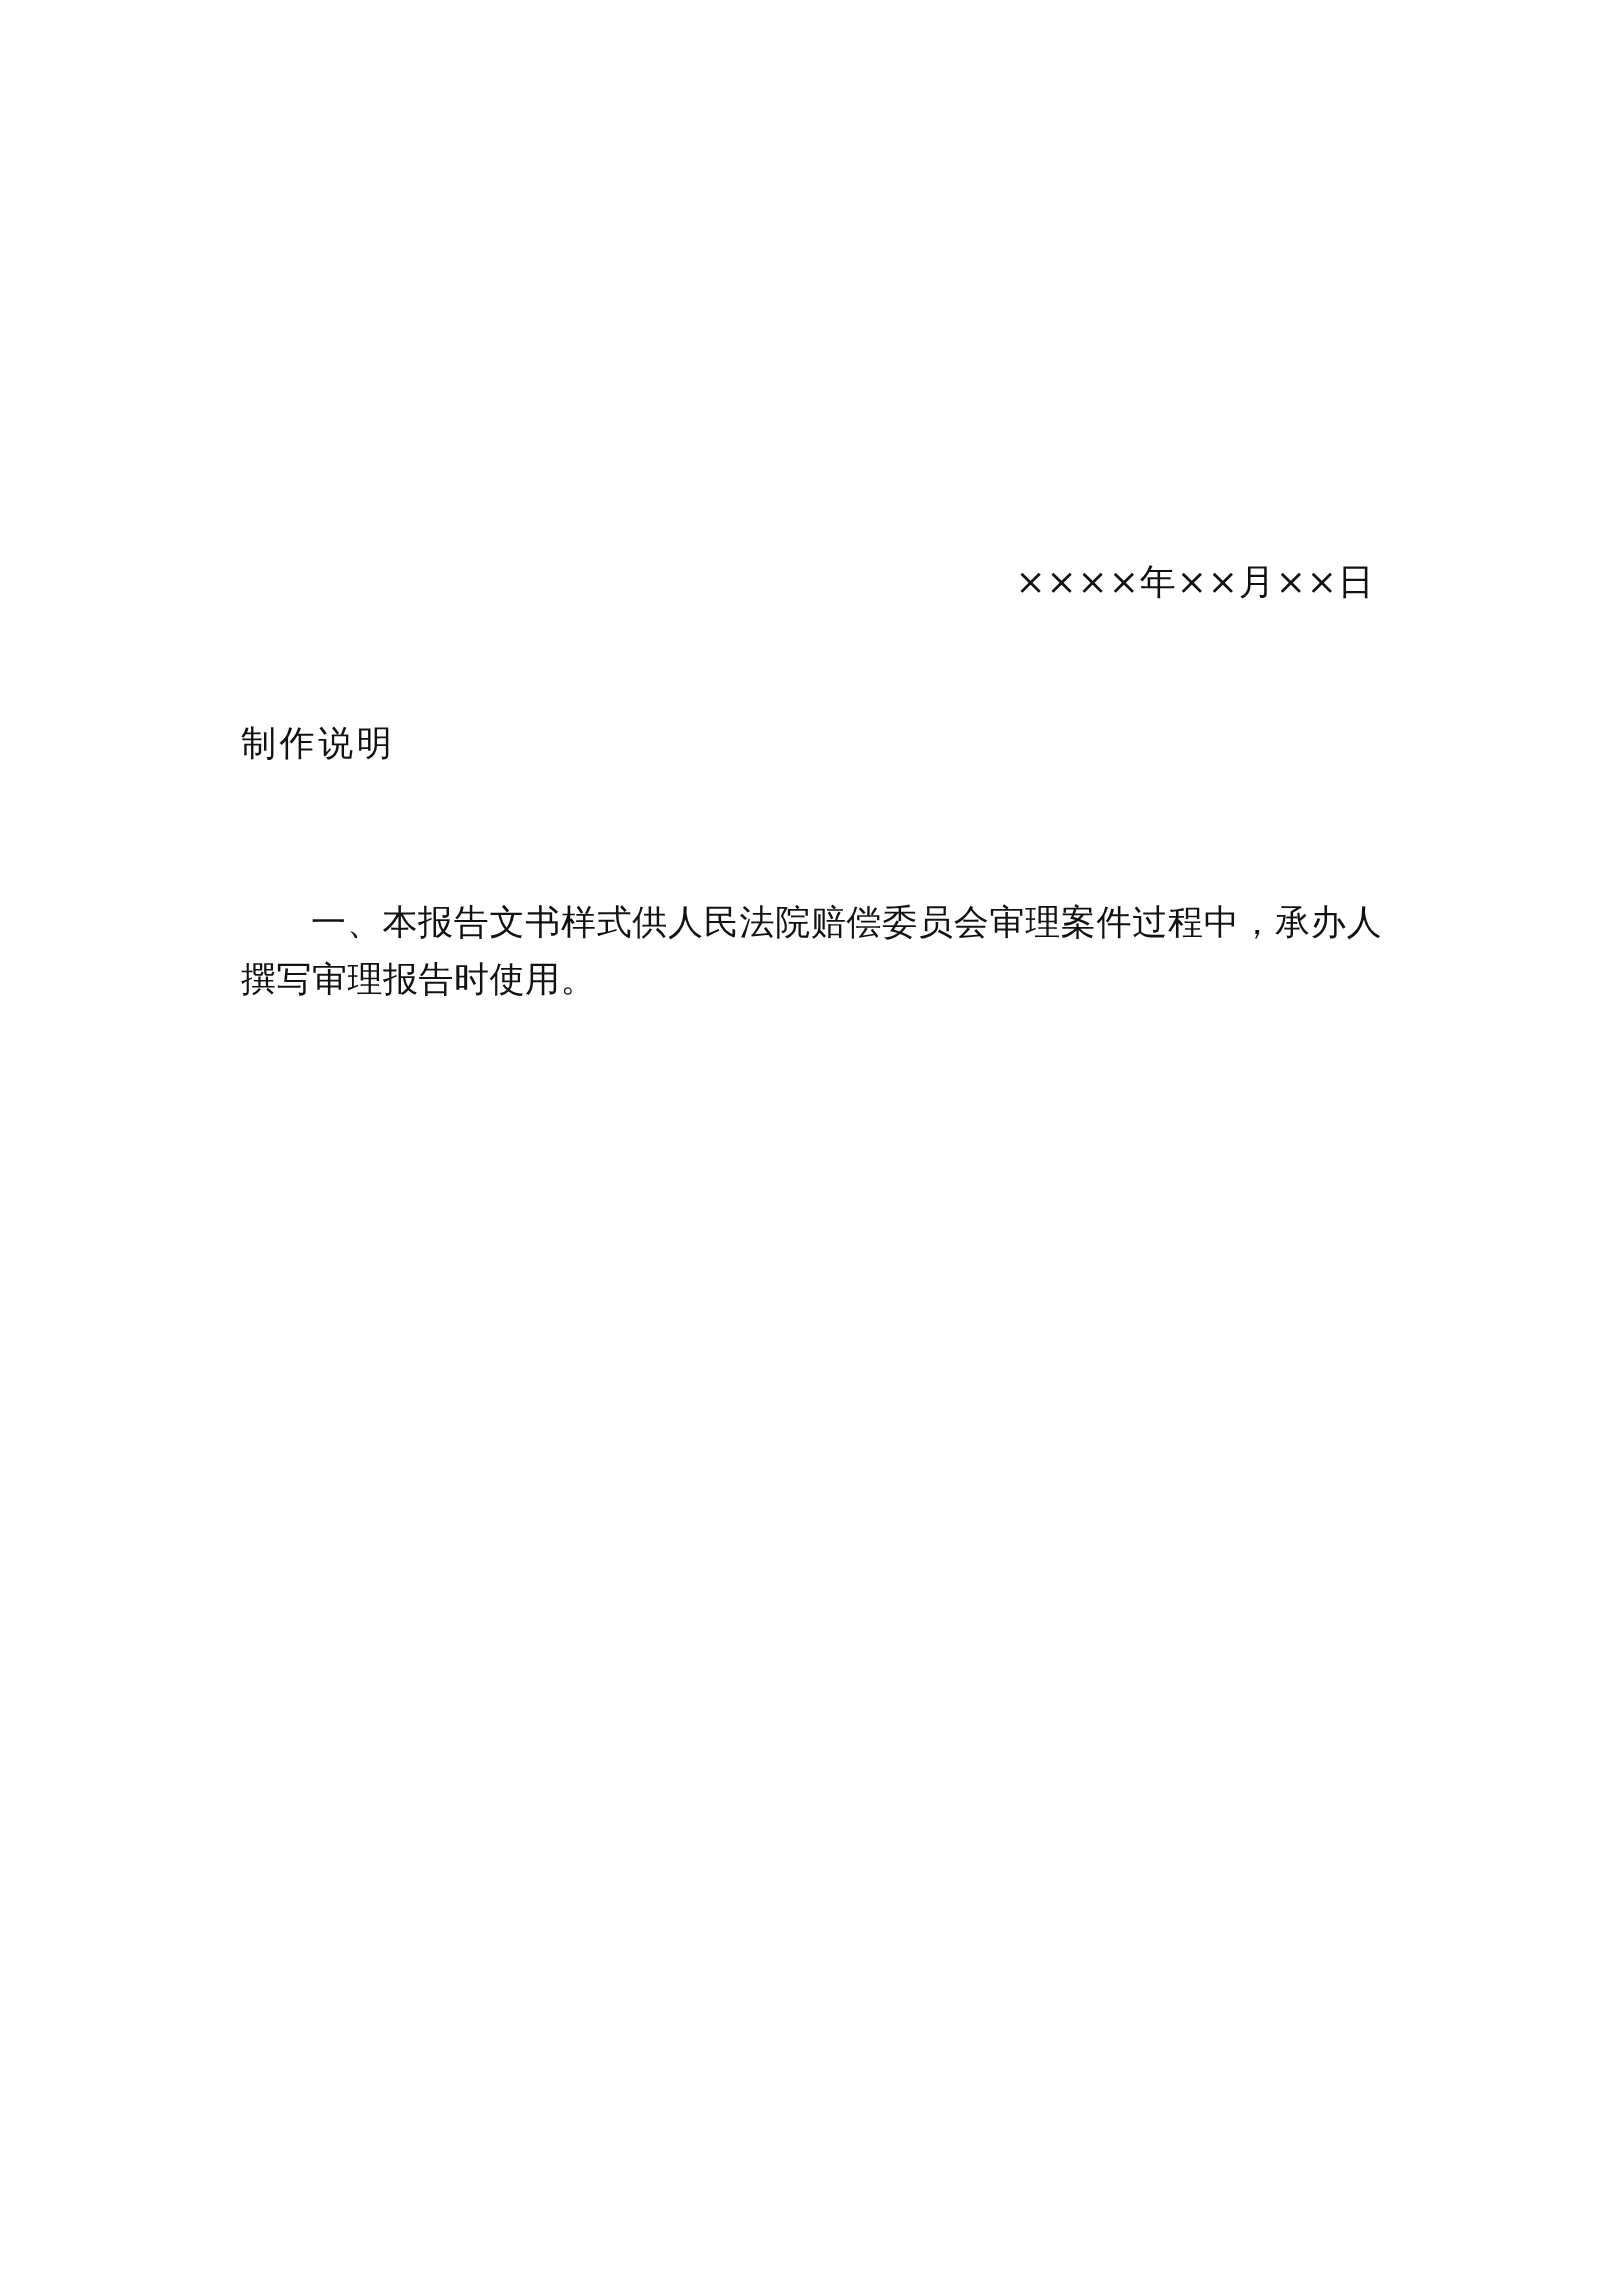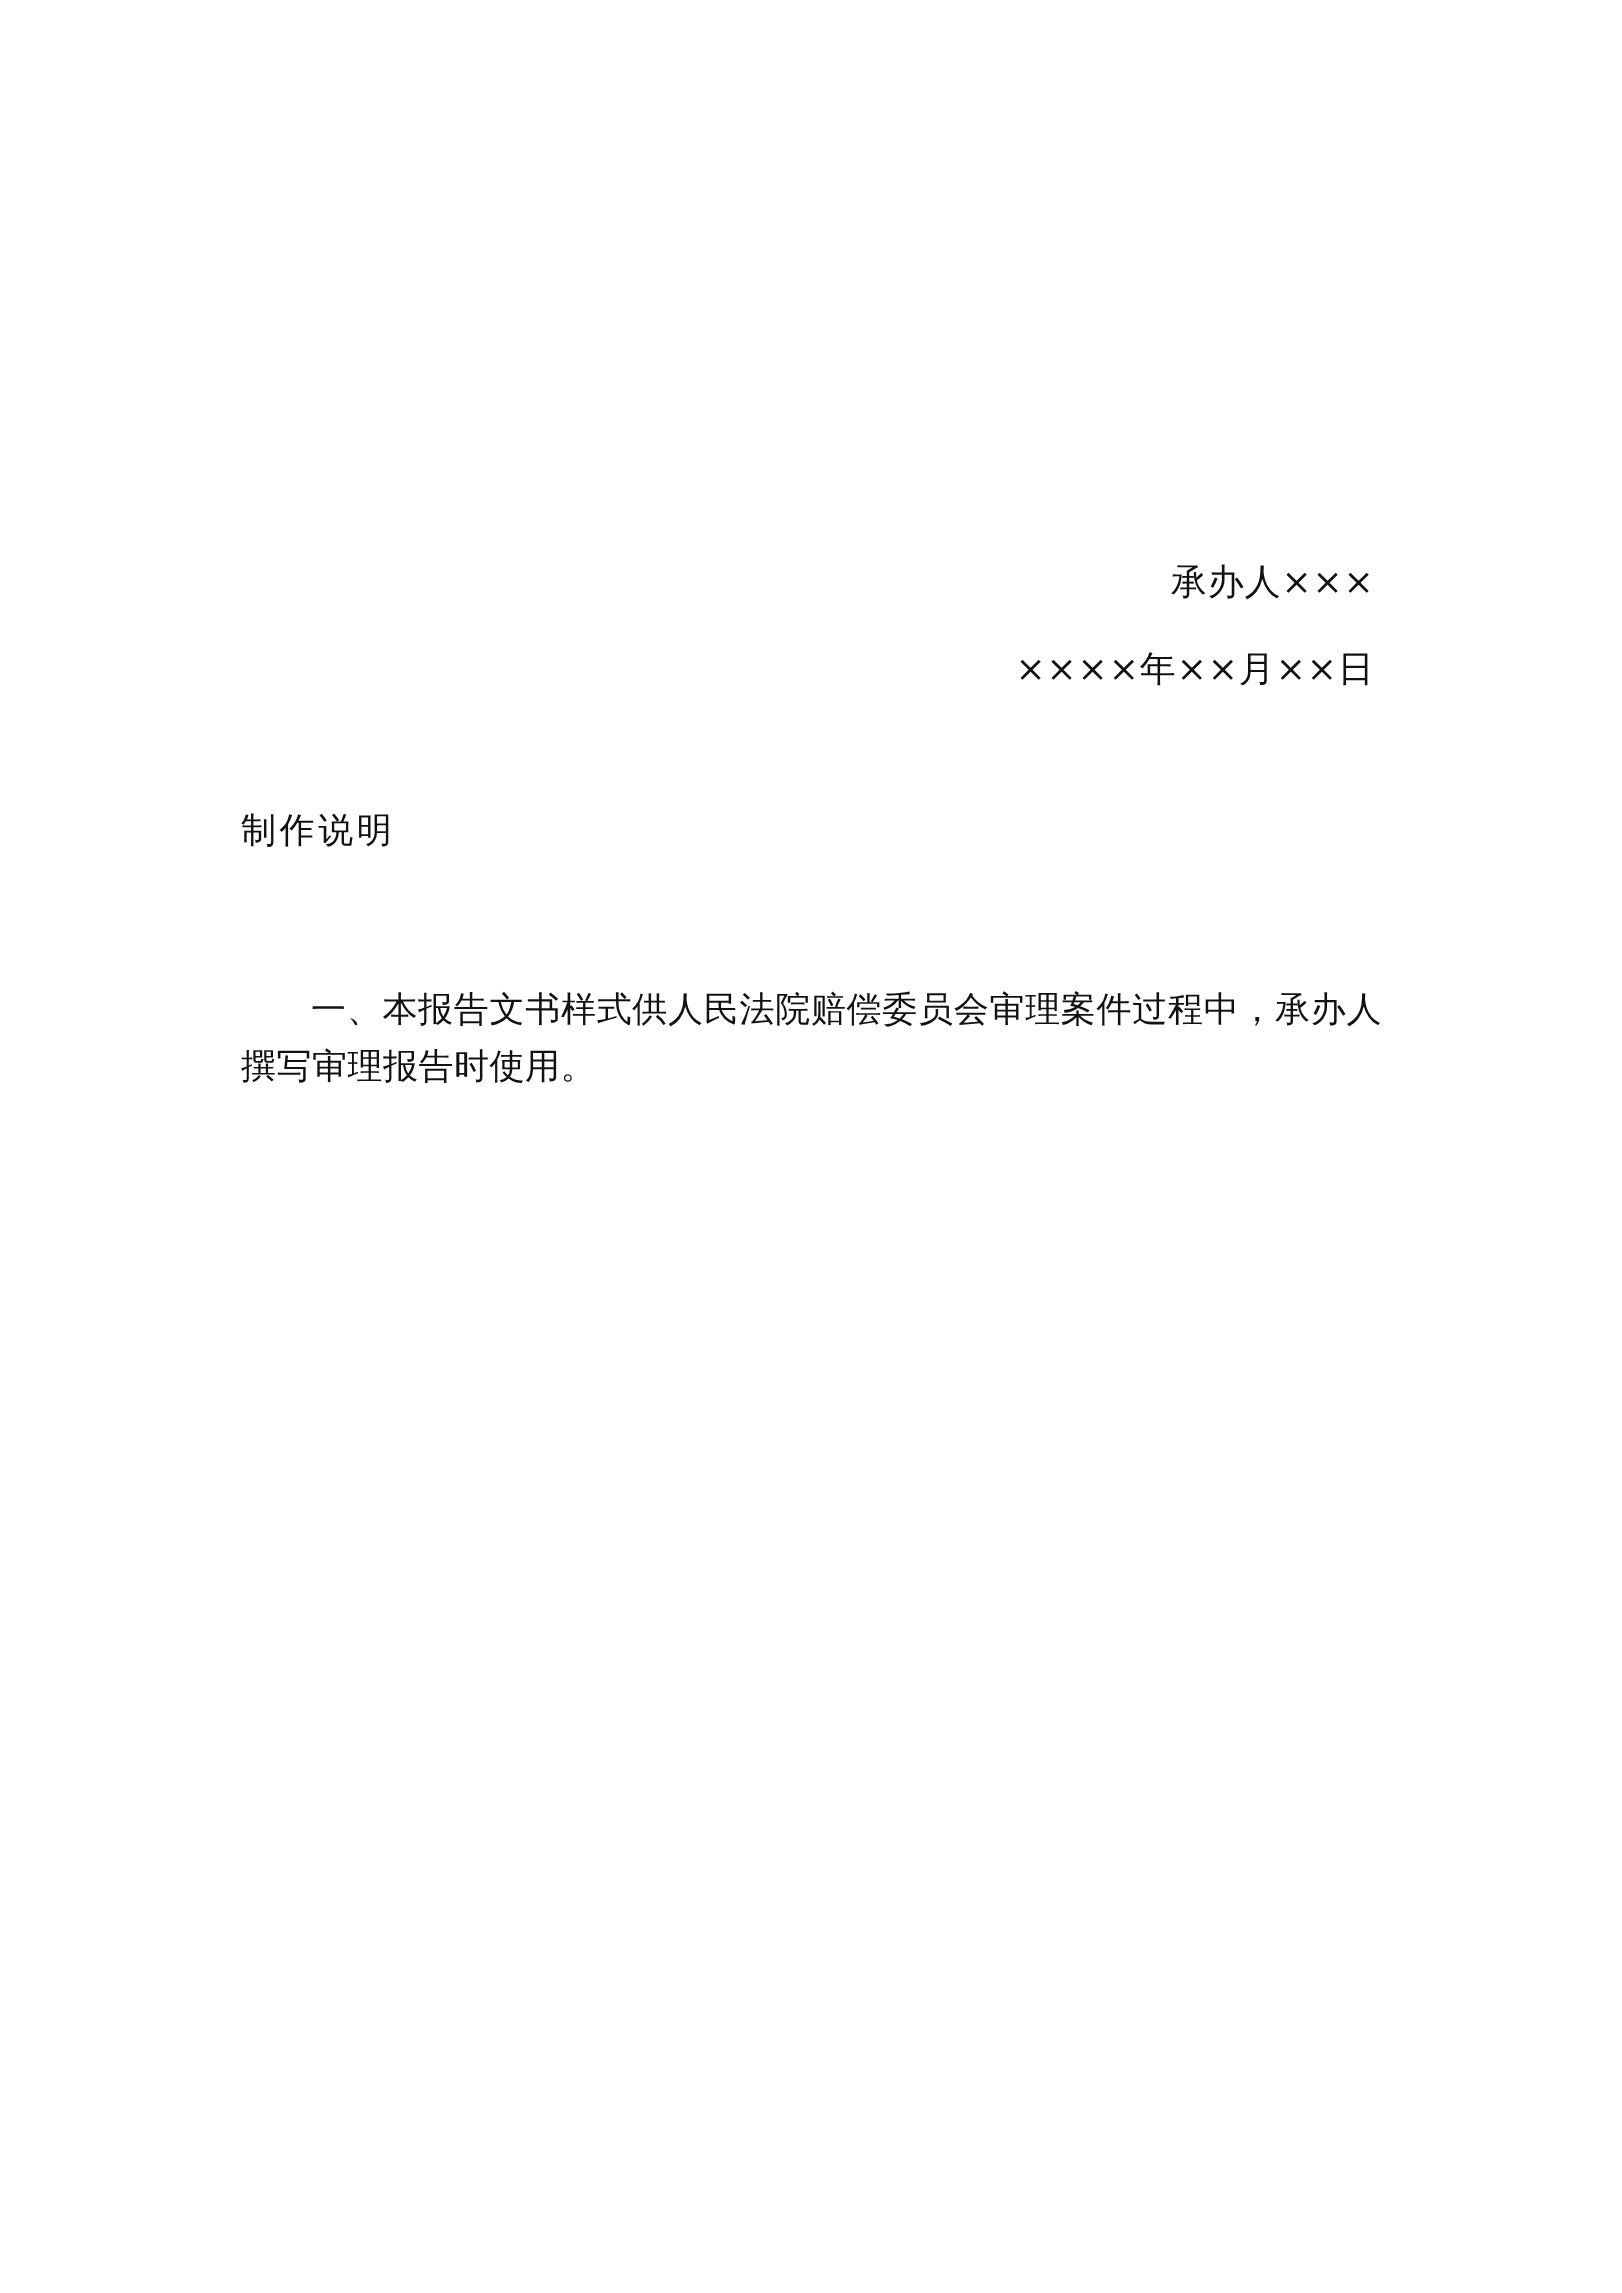--- a/index.html
+++ b/index.html
@@ -61,21 +61,20 @@
     letter-spacing: 0.5px;
   }
   .para:last-child { margin-bottom: 0; }
 </style>
 </head>
 <body>
 
 <div class="page">
 
   <div class="sign-block">
-    <div class="sign-line">承办人×××</div>
     <div class="sign-line">××××年××月××日</div>
   </div>
 
   <div class="section-title">制作说明</div>
 
   <div class="body-text">
     <p class="para">一、本报告文书样式供人民法院赔偿委员会审理案件过程中，承办人撰写审理报告时使用。</p>
   </div>
 
 </div>

